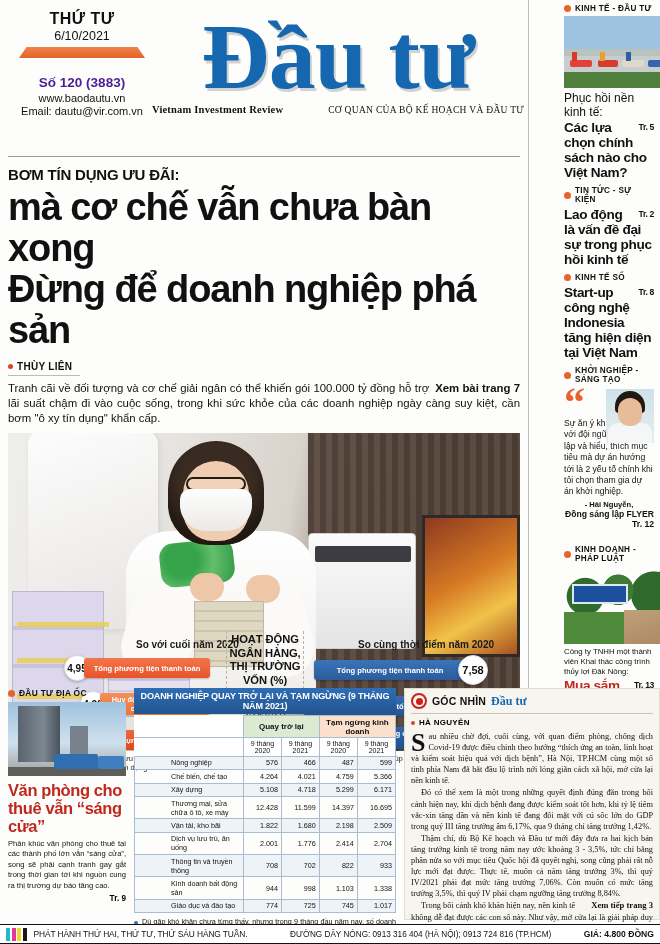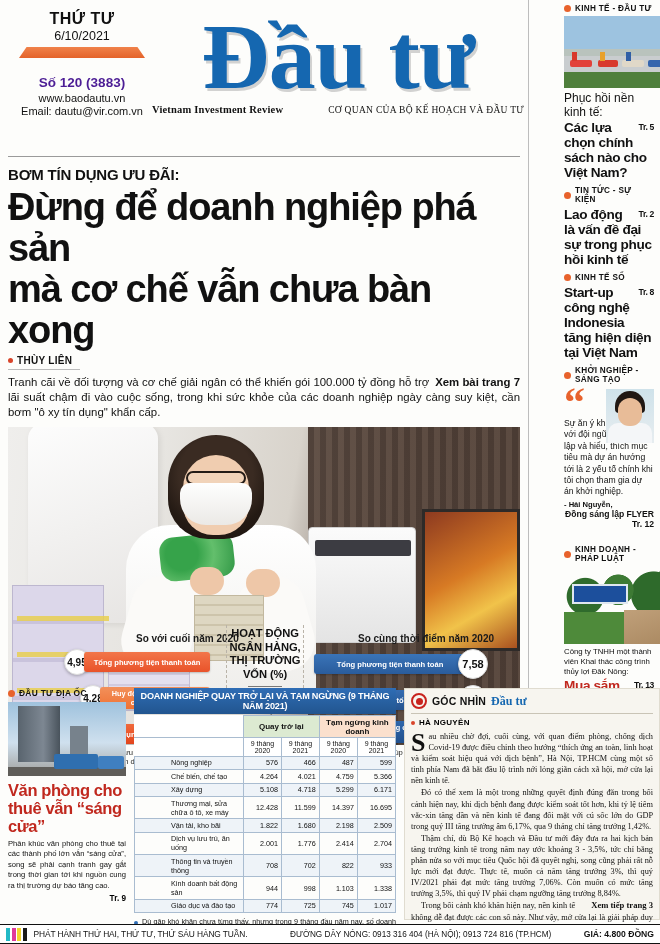--- a/index.html
+++ b/index.html
@@ -73,21 +73,21 @@
     color: #111; margin-top: 9px;
     font-family: "Liberation Sans", sans-serif;
   }
   .headline {
     font-family: "Liberation Sans", sans-serif;
     font-weight: bold; font-size: 38px; line-height: 41px;
     color: #111; letter-spacing: -1.1px; margin-top: 4px;
   }
   .byline {
     display: flex; align-items: center; gap: 4px;
-    margin-top: 4px;
+    margin-top: 10px;
   }
   .byline .dot {
     width: 5px; height: 5px; border-radius: 50%; background: #d8442a;
     display: inline-block;
   }
   .byline .nm {
     font-weight: bold; font-size: 10px; letter-spacing: .3px; color: #111;
   }
   .byline-rule { border-top: 1px solid #bbb; margin-top: 3px; width: 72px; }
   .lead-deck {
@@ -359,21 +359,21 @@
     position:absolute; right:0; top:2px; width:48px; height:54px; overflow:hidden;
     background: linear-gradient(180deg,#cfe2ea,#e7edf0);
   }
   .q-hair { position:absolute; left:9px; top:2px; width:30px; height:22px;
     background:#211813; border-radius: 15px 15px 4px 4px; }
   .q-face { position:absolute; left:12px; top:9px; width:24px; height:28px;
     background:#e8bc98; border-radius: 12px 12px 11px 11px; }
   .q-shirt { position:absolute; left:2px; top:34px; width:44px; height:22px;
     background:#f4f6f8; border-radius: 10px 10px 0 0; }
   .quote-text { font-size:8.6px; line-height:11.4px; color:#111; margin-top:1px; }
-  .quote-attr { font-weight:bold; font-size:7.6px; text-align:left; color:#111; margin-top:2px; }
+  .quote-attr { font-weight:bold; font-size:7.6px; text-align:center; color:#111; margin-top:2px; }
   .quote-attr2 { font-weight:bold; font-size:8.6px; text-align:right; color:#111; }
 
   .rail-photo2 {
     width:118px; height:78px; position:relative; overflow:hidden;
     background: linear-gradient(180deg,#9ec2e2 0 18%, #3f7a35 18% 52%, #8a9b52 52% 68%, #a4apm 68%, #b08a5c 68% 100%);
   }
   .r2-trees { position:absolute; left:0; top:4px; width:118px; height:44px;
     background: radial-gradient(circle at 18% 60%, #2f6b2c 0 18%, transparent 19%),
                 radial-gradient(circle at 46% 45%, #3d7a34 0 22%, transparent 23%),
                 radial-gradient(circle at 76% 55%, #2e6a2b 0 24%, transparent 25%),
@@ -418,22 +418,22 @@
         <div class="logo-sub-row">
           <div class="logo-vir">Vietnam Investment Review</div>
           <div class="logo-org">CƠ QUAN CỦA BỘ KẾ HOẠCH VÀ ĐẦU TƯ</div>
         </div>
       </div>
     </div>
     <div class="mast-rule"></div>
 
     <div class="kicker">BƠM TÍN DỤNG ƯU ĐÃI:</div>
     <div class="headline">
+      <div>mà cơ chế vẫn chưa bàn xong</div>
       <div>Đừng để doanh nghiệp phá sản</div>
-      <div>mà cơ chế vẫn chưa bàn xong</div>
     </div>
     <div class="byline">
       <span class="dot"></span>
       <span class="nm">THÙY LIÊN</span>
     </div>
     <div class="byline-rule"></div>
     <div class="lead-deck">
       <span class="jump">Xem bài trang 7</span>
       <span>Tranh cãi về đối tượng và cơ chế giải ngân có thể khiến gói 100.000 tỷ đồng hỗ trợ lãi suất chậm đi vào cuộc sống, trong khi sức khỏe của các doanh nghiệp ngày càng suy kiệt, cần bơm "ô xy tín dụng" khẩn cấp.</span>
     </div>

